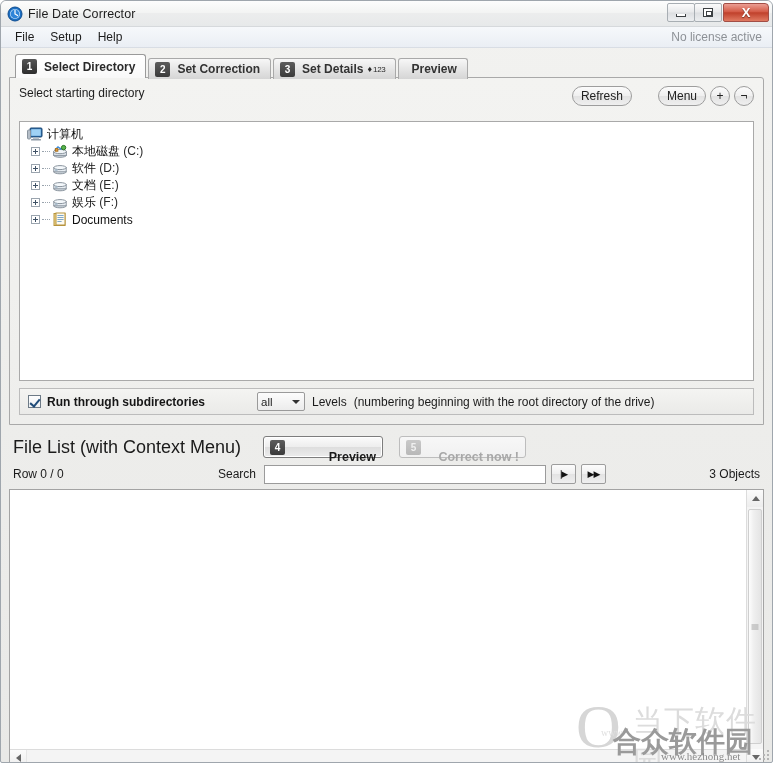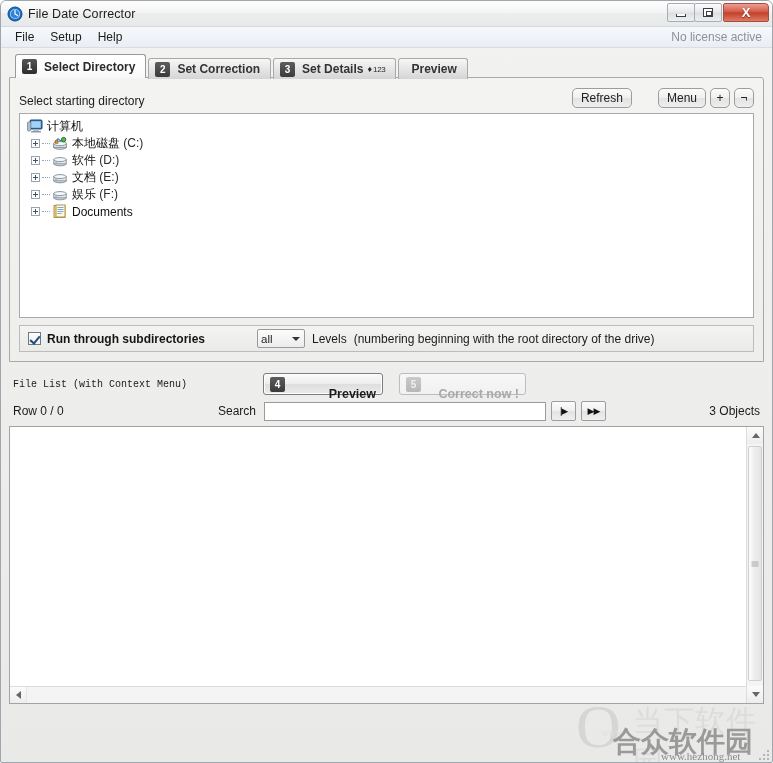--- a/index.html
+++ b/index.html
@@ -136,44 +136,44 @@
   #tab-panel {
     margin-top: -1px;
     padding: 8px 9px 9px 9px;
     background: linear-gradient(to bottom,#f3f3f1 0%, #eeeeec 100%);
     border: 1px solid #a9a9a9;
     border-radius: 0 3px 0 0;
   }
 
   
   #dir-toolbar {
-    display: flex; align-items: flex-end;
-    height: 22px; margin-bottom: 5px;
+    display: flex; align-items: flex-start;
+    height: 22px; margin-bottom: 13px;
   }
   #dir-label { font-size: 12px; color: #1c1c1c; flex: 1 1 auto; }
   .btn {
     border: 1px solid #9d9d9d;
     background: linear-gradient(to bottom, #fbfbfb 0%, #f0f0f0 48%, #e3e3e3 52%, #efefef 100%);
-    border-radius: 5px;
+    border-radius: 10px;
     font-size: 12px; color: #222;
     padding: 2px 8px;
     cursor: default;
     line-height: 14px;
     white-space: nowrap;
   }
   .btn.sq { padding: 2px 0; width: 20px; text-align: center; }
   #btn-refresh { min-width: 58px; text-align:center; margin-right: 26px;}
   #btn-path { min-width: 38px; text-align:center; margin-right: 4px;}
   #btn-plus { margin-right: 4px; }
 
   
   #tree {
     background: #ffffff;
     border: 1px solid #a9a9a9;
-    height: 205px;
+    height: 260px;
     padding: 4px 3px;
     overflow: hidden;
     font-size: 12px;
   }
   .tree-row { display: flex; align-items: center; height: 17px; padding-left: 4px; }
   .tree-row.child { padding-left: 8px; }
   .expander {
     width: 9px; height: 9px; border: 1px solid #9aa4ae; background: #fff;
     position: relative; margin-right: 2px; flex: 0 0 auto;
   }
@@ -221,21 +221,21 @@
     border-top: 4px solid #333;
   }
   #levels-label { font-size:12px; color:#1b1b1b; margin-right: 7px;}
   #levels-note { font-size:12px; color:#1b1b1b; }
 
   
   #filelist-bar {
     display: flex; align-items: center;
     height: 28px; margin-top: 8px; padding-left: 4px;
   }
-  #filelist-label { font-size: 10px; color: #1b1b1b; width: 250px; font-family: Liberation Mono, monospace; }
+  #filelist-label { font-size: 18px; color: #1b1b1b; width: 250px; }
   .bigbtn {
     display: flex; align-items: center;
     height: 22px; border-radius: 3px;
     font-size: 12px; padding: 0 6px; cursor: default;
   }
   #btn-preview {
     width: 120px;
     border: 1px solid #7d7d7d;
     background: linear-gradient(to bottom,#fbfbfb 0%,#eeeeee 48%,#dedede 52%,#ececec 100%);
     box-shadow: 0 0 0 1px #ffffff inset;

